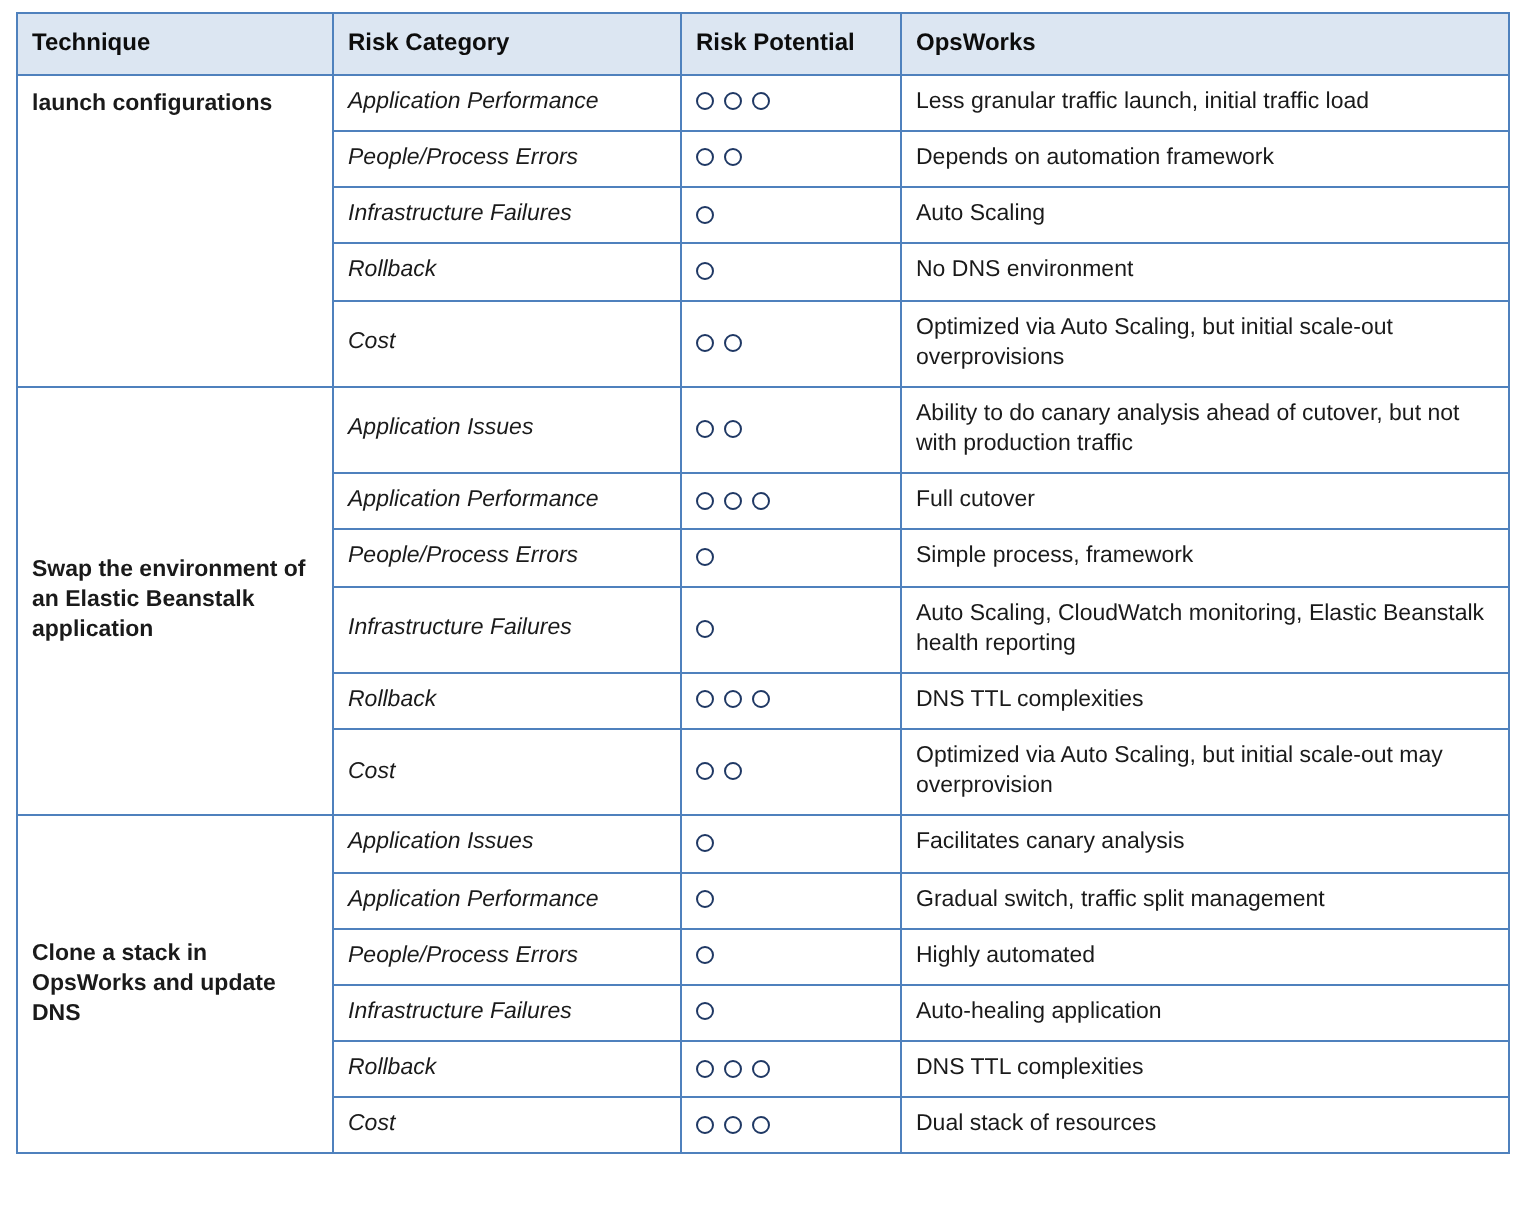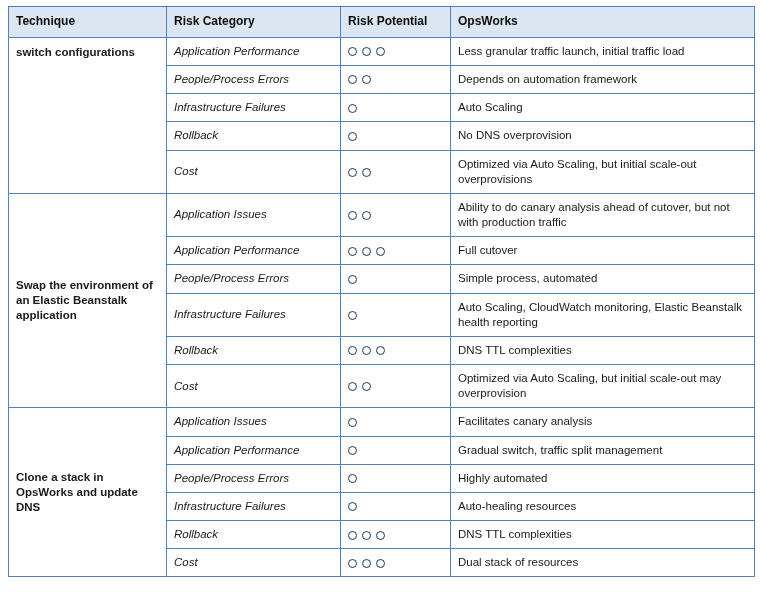--- a/index.html
+++ b/index.html
@@ -102,60 +102,60 @@
     <thead>
       <tr>
         <th>Technique</th>
         <th>Risk Category</th>
         <th>Risk Potential</th>
         <th>OpsWorks</th>
       </tr>
     </thead>
     <tbody id="table-body">
         <tr>
-          <td class="technique-cell top-align" rowspan="5">switch configurations</td>
+          <td class="technique-cell top-align" rowspan="5">launch configurations</td>
           <td class="category-cell">Application Performance</td>
           <td class="potential-cell"><span class="dots"><span class="dot" style="border-color: rgb(31, 56, 100);"></span><span class="dot" style="border-color: rgb(31, 56, 100);"></span><span class="dot" style="border-color: rgb(31, 56, 100);"></span></span></td>
           <td class="reasoning-cell">Less granular traffic launch, initial traffic load</td>
         </tr>
         <tr>
           <td class="category-cell">People/Process Errors</td>
           <td class="potential-cell"><span class="dots"><span class="dot" style="border-color: rgb(31, 56, 100);"></span><span class="dot" style="border-color: rgb(31, 56, 100);"></span></span></td>
           <td class="reasoning-cell">Depends on automation framework</td>
         </tr>
         <tr>
           <td class="category-cell">Infrastructure Failures</td>
           <td class="potential-cell"><span class="dots"><span class="dot" style="border-color: rgb(31, 56, 100);"></span></span></td>
           <td class="reasoning-cell">Auto Scaling</td>
         </tr>
         <tr>
           <td class="category-cell">Rollback</td>
           <td class="potential-cell"><span class="dots"><span class="dot" style="border-color: rgb(31, 56, 100);"></span></span></td>
-          <td class="reasoning-cell">No DNS overprovision</td>
+          <td class="reasoning-cell">No DNS environment</td>
         </tr>
         <tr>
           <td class="category-cell">Cost</td>
           <td class="potential-cell"><span class="dots"><span class="dot" style="border-color: rgb(31, 56, 100);"></span><span class="dot" style="border-color: rgb(31, 56, 100);"></span></span></td>
           <td class="reasoning-cell">Optimized via Auto Scaling, but initial scale-out overprovisions</td>
         </tr>
         <tr class="group-sep">
           <td class="technique-cell" rowspan="6">Swap the environment of an Elastic Beanstalk application</td>
           <td class="category-cell">Application Issues</td>
           <td class="potential-cell"><span class="dots"><span class="dot" style="border-color: rgb(31, 56, 100);"></span><span class="dot" style="border-color: rgb(31, 56, 100);"></span></span></td>
           <td class="reasoning-cell">Ability to do canary analysis ahead of cutover, but not with production traffic</td>
         </tr>
         <tr>
           <td class="category-cell">Application Performance</td>
           <td class="potential-cell"><span class="dots"><span class="dot" style="border-color: rgb(31, 56, 100);"></span><span class="dot" style="border-color: rgb(31, 56, 100);"></span><span class="dot" style="border-color: rgb(31, 56, 100);"></span></span></td>
           <td class="reasoning-cell">Full cutover</td>
         </tr>
         <tr>
           <td class="category-cell">People/Process Errors</td>
           <td class="potential-cell"><span class="dots"><span class="dot" style="border-color: rgb(31, 56, 100);"></span></span></td>
-          <td class="reasoning-cell">Simple process, automated</td>
+          <td class="reasoning-cell">Simple process, framework</td>
         </tr>
         <tr>
           <td class="category-cell">Infrastructure Failures</td>
           <td class="potential-cell"><span class="dots"><span class="dot" style="border-color: rgb(31, 56, 100);"></span></span></td>
           <td class="reasoning-cell">Auto Scaling, CloudWatch monitoring, Elastic Beanstalk health reporting</td>
         </tr>
         <tr>
           <td class="category-cell">Rollback</td>
           <td class="potential-cell"><span class="dots"><span class="dot" style="border-color: rgb(31, 56, 100);"></span><span class="dot" style="border-color: rgb(31, 56, 100);"></span><span class="dot" style="border-color: rgb(31, 56, 100);"></span></span></td>
           <td class="reasoning-cell">DNS TTL complexities</td>
@@ -177,21 +177,21 @@
           <td class="reasoning-cell">Gradual switch, traffic split management</td>
         </tr>
         <tr>
           <td class="category-cell">People/Process Errors</td>
           <td class="potential-cell"><span class="dots"><span class="dot" style="border-color: rgb(31, 56, 100);"></span></span></td>
           <td class="reasoning-cell">Highly automated</td>
         </tr>
         <tr>
           <td class="category-cell">Infrastructure Failures</td>
           <td class="potential-cell"><span class="dots"><span class="dot" style="border-color: rgb(31, 56, 100);"></span></span></td>
-          <td class="reasoning-cell">Auto-healing resources</td>
+          <td class="reasoning-cell">Auto-healing application</td>
         </tr>
         <tr>
           <td class="category-cell">Rollback</td>
           <td class="potential-cell"><span class="dots"><span class="dot" style="border-color: rgb(31, 56, 100);"></span><span class="dot" style="border-color: rgb(31, 56, 100);"></span><span class="dot" style="border-color: rgb(31, 56, 100);"></span></span></td>
           <td class="reasoning-cell">DNS TTL complexities</td>
         </tr>
         <tr>
           <td class="category-cell">Cost</td>
           <td class="potential-cell"><span class="dots"><span class="dot" style="border-color: rgb(31, 56, 100);"></span><span class="dot" style="border-color: rgb(31, 56, 100);"></span><span class="dot" style="border-color: rgb(31, 56, 100);"></span></span></td>
           <td class="reasoning-cell">Dual stack of resources</td>

